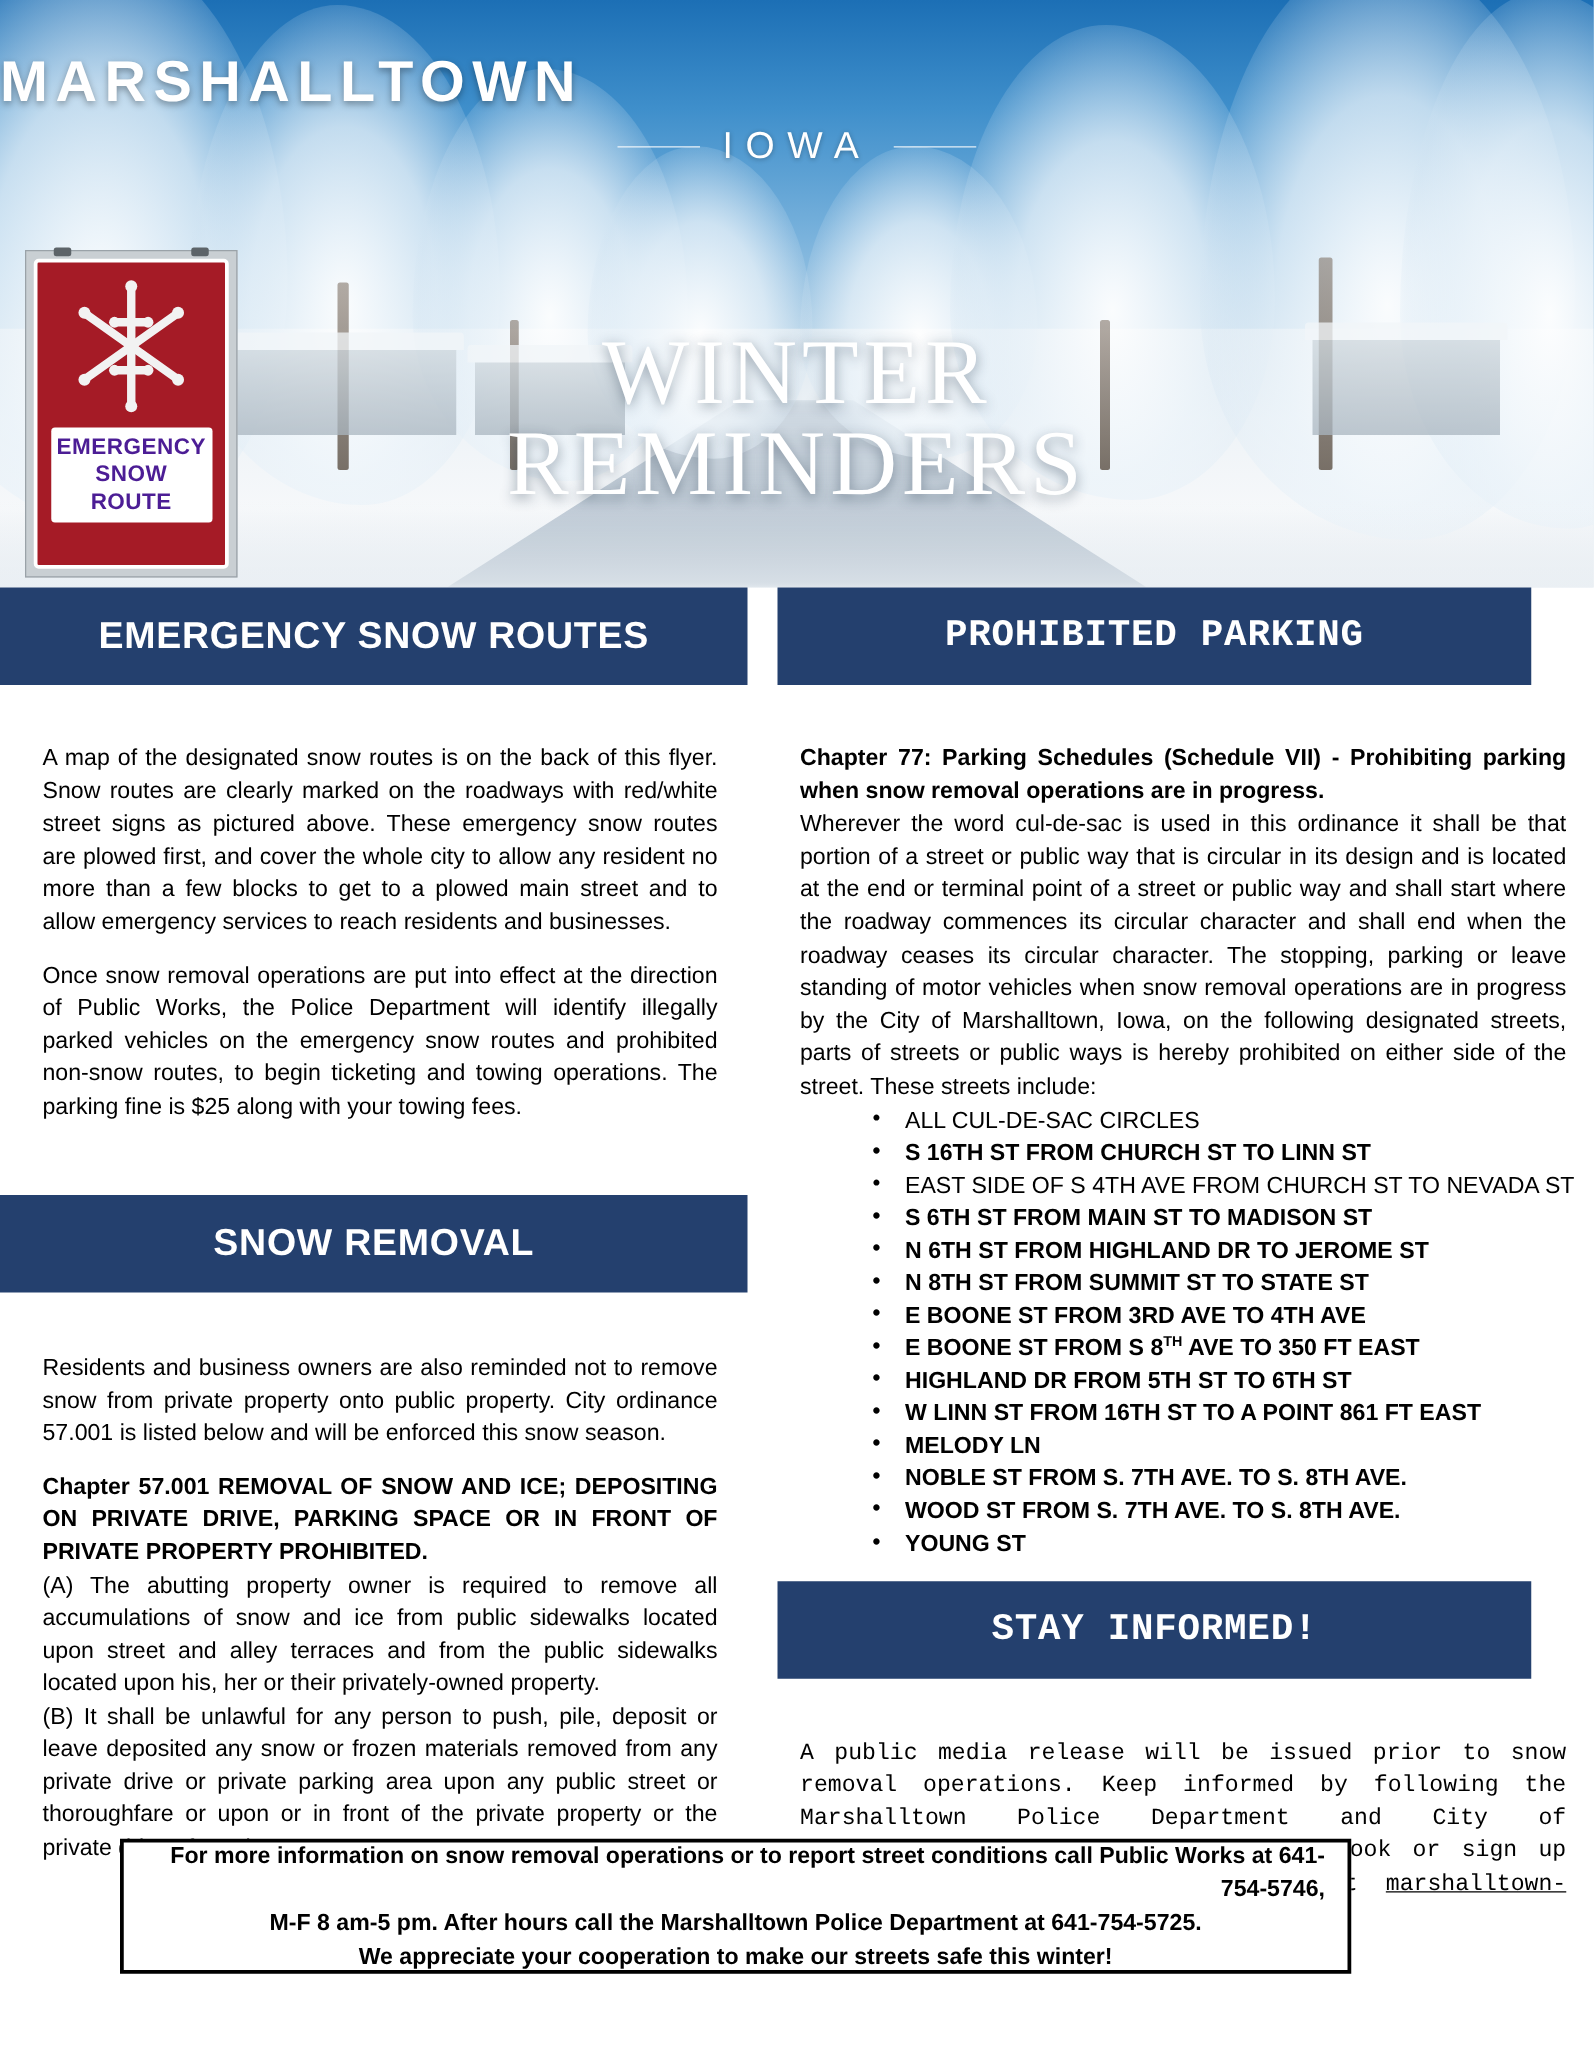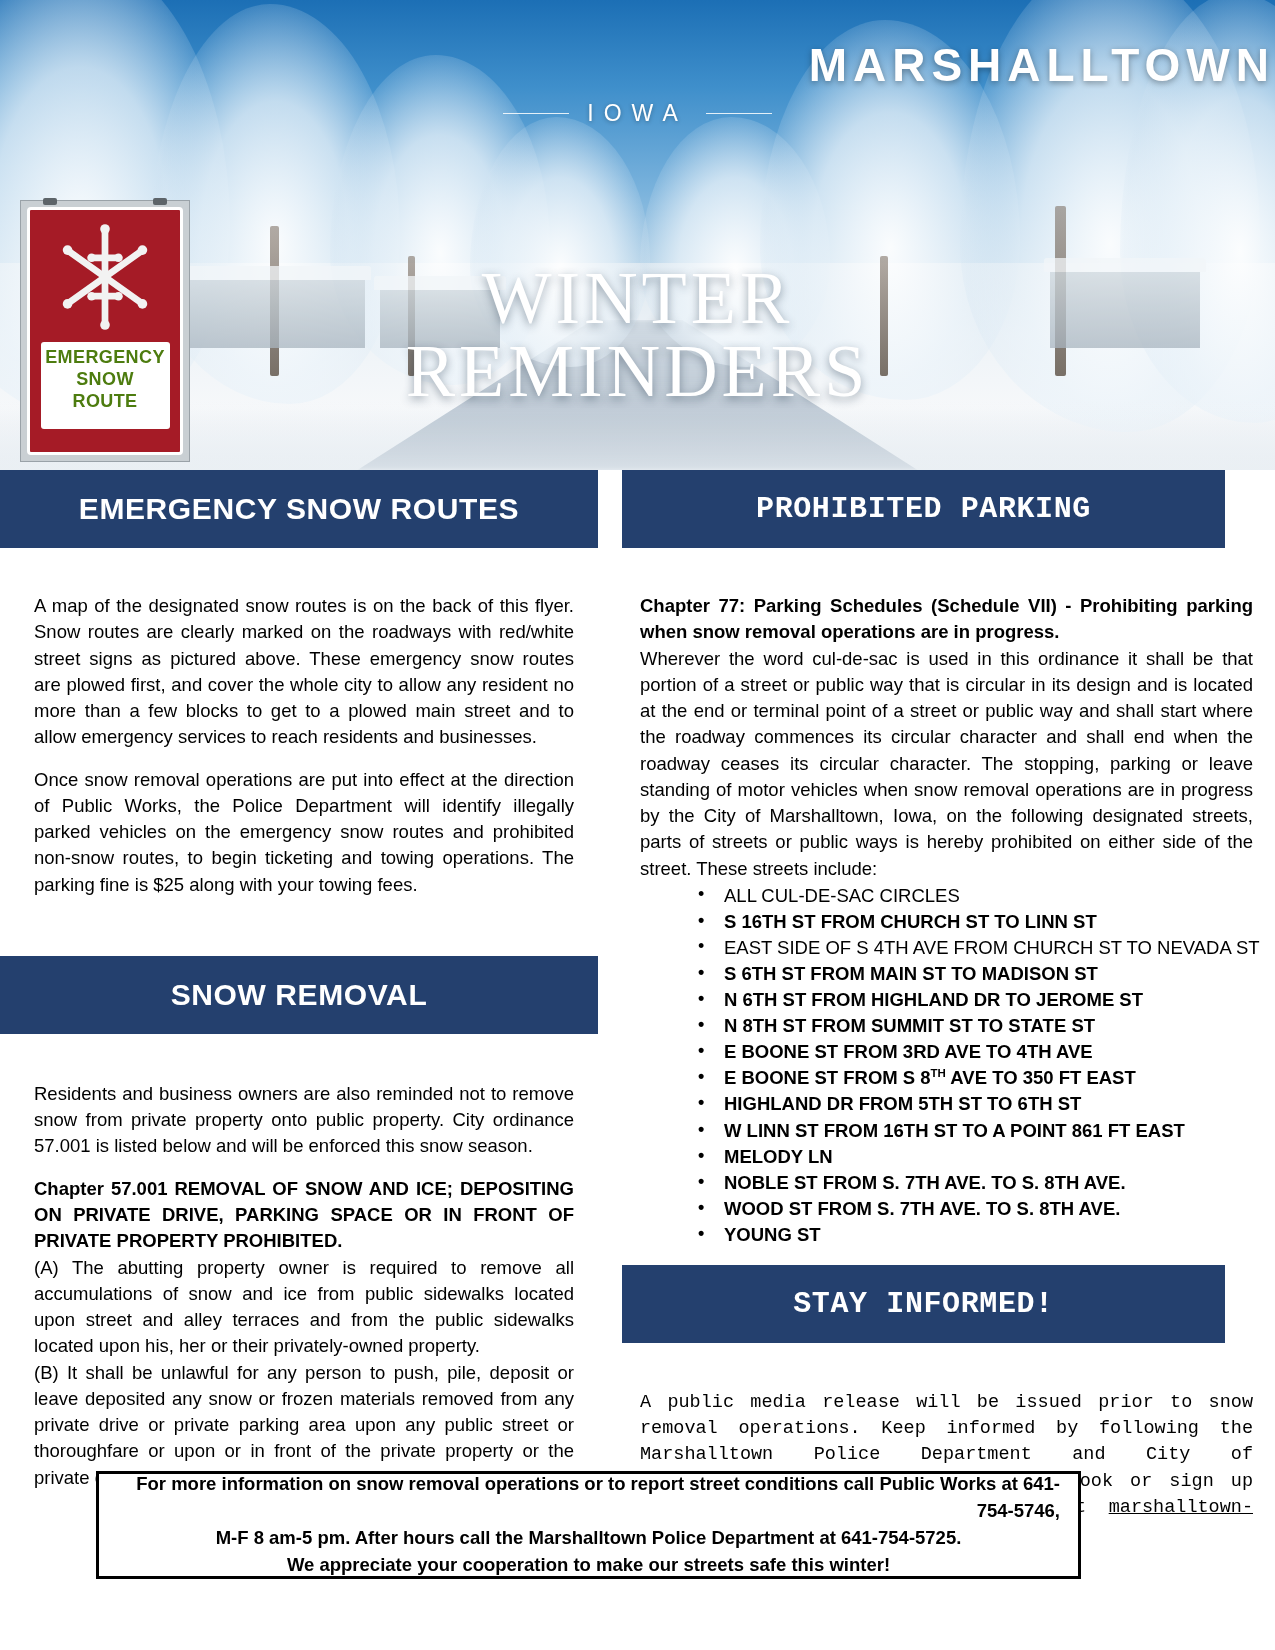--- a/index.html
+++ b/index.html
@@ -57,34 +57,34 @@
     content:""; position:absolute; left:-6px; right:-6px; top:-12px; height:14px;
     background:#f2f6f9; border-radius: 3px 3px 0 0;
   }
   .hero-fade {
     position:absolute; left:0; right:0; bottom:0; height:70px;
     background: linear-gradient(180deg, rgba(255,255,255,0), rgba(236,241,245,0.7));
   }
 
   .city-title {
     position: absolute; top: 38px; left: 0; width: 100%;
-    text-align: right;
+    text-align: left;
     font-size: 46px; font-weight: bold;
     letter-spacing: 6px;
     color: #ffffff;
     font-family: "Liberation Sans", sans-serif;
     text-shadow: 0 2px 6px rgba(0,0,0,.35);
   }
   .city-sub-wrap {
     position: absolute; top: 100px; left: 0; width: 100%;
     display: flex; align-items: center; justify-content: center; gap: 18px;
   }
   .city-sub-wrap .rule { width: 66px; height: 1px; background: rgba(255,255,255,.85); }
   .city-sub {
-    font-size: 23px; letter-spacing: 10px; color: #ffffff; font-weight: 400;
+    font-size: 30px; letter-spacing: 10px; color: #ffffff; font-weight: 400;
     text-shadow: 0 1px 4px rgba(0,0,0,.3);
     text-align: right;
   }
 
   .hero-headline {
     position: absolute; left: 0; width: 100%; top: 262px;
     text-align: center;
     font-family: "Liberation Serif", serif;
     color: #ffffff;
     line-height: 0.98;
@@ -109,26 +109,26 @@
     display: flex; flex-direction: column; align-items: center;
     padding-top: 8px;
     position: relative;
   }
   .snowflake { width: 96px; height: 118px; }
   .sign-label {
     margin-top: 6px;
     width: 86%;
     background: #ffffff;
     border-radius: 3px;
-    color: #4d7c0f;
+    color: #4c1d95;
     font-weight: bold;
     text-align: center;
     font-size: 18px;
     line-height: 1.22;
-    padding: 5px 2px 16px;
+    padding: 5px 2px 5px;
     letter-spacing: .4px;
   }
   .sign-bolt {
     position:absolute; top:-3px; width:14px; height:7px; background:#5d6469; border-radius:2px;
   }
   .sign-bolt.l { left: 22px; } .sign-bolt.r { right: 22px; }
 
   
   .columns { position: absolute; top: 470px; left: 0; width: 1275px; }
   .col-left  { position: absolute; left: 0;   top: 0; width: 598px; }

